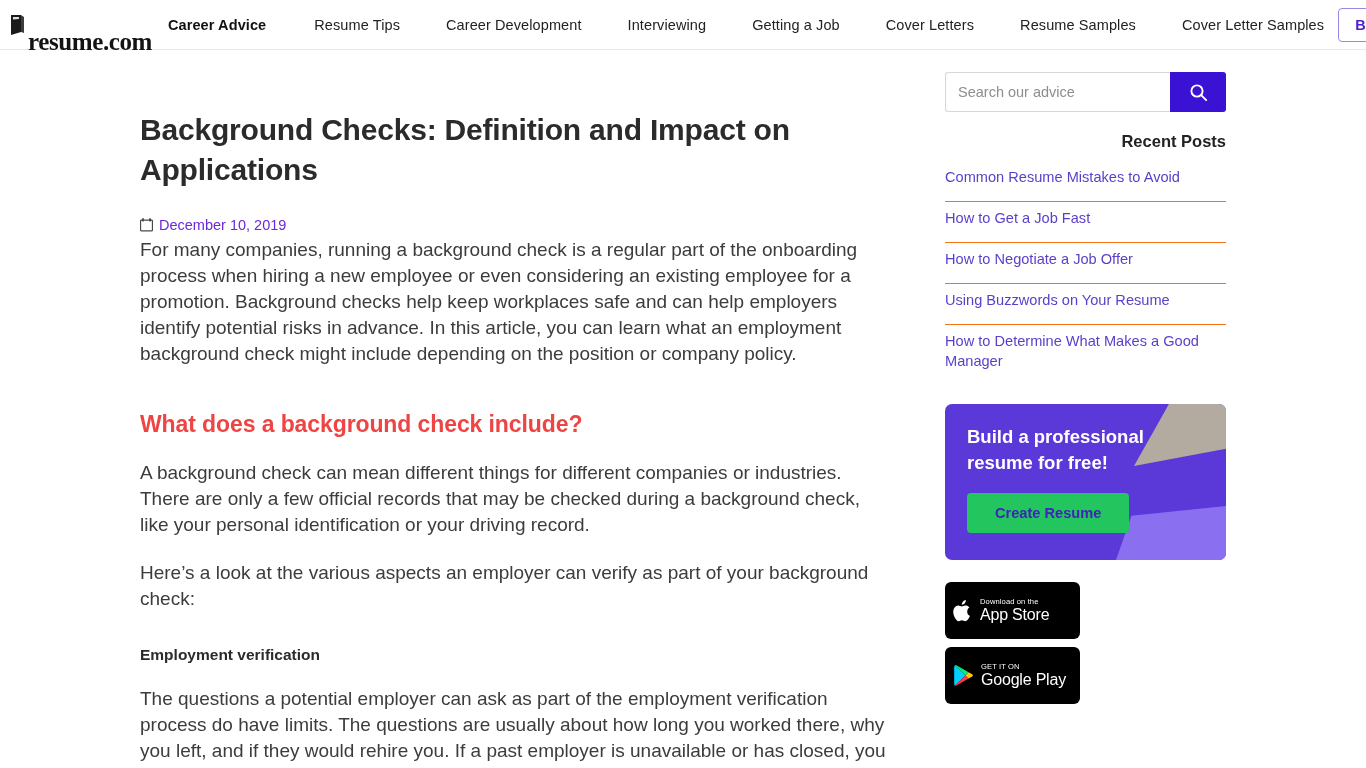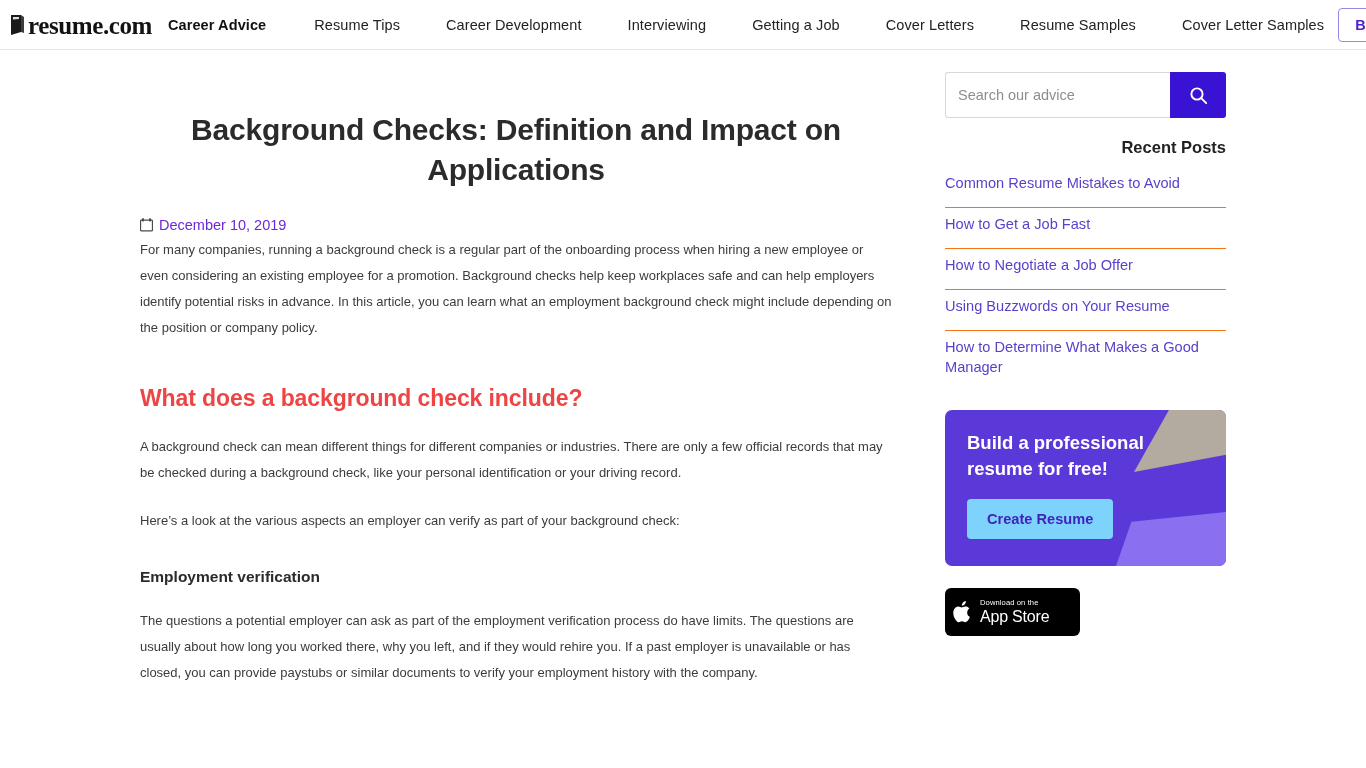--- a/index.html
+++ b/index.html
@@ -37,21 +37,21 @@
     margin-right: 1px;
   }
   .logo-text {
     font-family: "Liberation Serif", serif;
     font-size: 25px;
     font-weight: bold;
     color: #131313;
     letter-spacing: -0.4px;
     line-height: 1;
     position: relative;
-    top: 1px;
+    top: 17px;
   }
   .nav {
     display: flex;
     align-items: center;
     gap: 18px;
     flex: 1 1 auto;
   }
   .nav-item {
     font-size: 14.5px;
     color: #222222;
@@ -99,32 +99,31 @@
   }
 
   
   h1.post-title {
     font-size: 30px;
     line-height: 40px;
     font-weight: bold;
     color: #2b2b2b;
     margin: 48px 0 0 0;
     letter-spacing: -0.2px;
-    text-align: center;
   }
   .post-meta {
     display: flex;
     align-items: center;
     margin-top: 27px;
     font-size: 14.5px;
     color: #6d28d9;
   }
   .cal-icon { width: 13px; height: 14px; margin-right: 6px; display: block; }
   p.body {
-    font-size: 13px;
+    font-size: 19px;
     line-height: 26px;
     color: #3c3c3c;
     margin: 4px 0 0 0;
   }
   p.body.spaced { margin-top: 22px; }
   h2.section {
     font-size: 23px;
     font-weight: bold;
     color: #ef4444;
     margin: 44px 0 12px 0;
@@ -133,21 +132,21 @@
   h3.sub {
     font-size: 15.5px;
     font-weight: bold;
     color: #2b2b2b;
     margin: 34px 0 0 0;
   }
 
   
   .search-row {
     display: flex;
-    height: 46px;
+    height: 40px;
     width: 281px;
   }
   .search-input {
     flex: 1 1 auto;
     border: 1px solid #d7d7d7;
     border-right: none;
     border-radius: 3px 0 0 3px;
     padding: 0 12px;
     font-size: 14.5px;
     color: #333;
@@ -216,35 +215,35 @@
   .promo-inner { position: relative; padding: 20px 22px 0 22px; }
   .promo-title {
     font-size: 18.5px;
     font-weight: bold;
     color: #ffffff;
     line-height: 26px;
     margin: 0;
   }
   .promo-btn {
     margin-top: 17px;
-    background: #7dd3fc;
+    background: #22c55e;
     color: #4023bb;
     border: none;
     border-radius: 4px;
     font-size: 14.6px;
     font-weight: bold;
-    padding: 12px 20px;
+    padding: 12px 28px;
     cursor: pointer;
     font-family: "Liberation Sans", sans-serif;
     text-align: center;
   }
 
   .badges { margin-top: 22px; }
   .badge {
-    width: 135px; height: 48px;
+    width: 135px; height: 57px;
     background: #000000;
     border-radius: 6px;
     display: flex;
     align-items: center;
     padding: 16px 8px;
     cursor: pointer;
     margin-bottom: 8px;
   }
   .badge-ico { flex: 0 0 auto; margin-right: 7px; display: block; }
   .badge-txt { line-height: 1; }
@@ -363,16 +362,28 @@
         <svg class="badge-ico" width="20" height="24" viewBox="0 0 20 24">
           <path d="M14.2 12.4c0-2.6 2.1-3.8 2.2-3.9-1.2-1.8-3.1-2-3.8-2-1.6-.2-3.1.9-3.9.9-.8 0-2.1-.9-3.4-.9C3.6 6.5 2 7.6 1.1 9.3c-1.8 3.1-.5 7.8 1.3 10.3.9 1.3 1.9 2.7 3.2 2.6 1.3-.05 1.8-.85 3.4-.85 1.6 0 2 .85 3.4.82 1.4-.03 2.3-1.3 3.2-2.6.9-1.3 1.3-2.6 1.3-2.7-.03-.02-2.7-1.05-2.7-4.1z" fill="#ffffff"></path>
           <path d="M11.8 4.3c.7-.85 1.2-2.05 1.05-3.2-1 .04-2.25.68-2.98 1.53-.65.75-1.24 1.97-1.08 3.12 1.13.09 2.28-.58 3.01-1.45z" fill="#ffffff"></path>
         </svg>
         <span class="badge-txt">
           <span class="badge-small">Download on the</span>
           <span class="badge-big">App Store</span>
         </span>
       </div>
 
+      <div class="badge">
+        <svg class="badge-ico" width="21" height="23" viewBox="0 0 21 23">
+          <path d="M2 1.2 L12.6 11.4 L2 21.6 C1.5 21.3 1.2 20.7 1.2 19.9 L1.2 2.9 C1.2 2.1 1.5 1.5 2 1.2 Z" fill="#00d0ff"></path>
+          <path d="M2 1.2 C2.4 1 2.9 1.02 3.4 1.3 L15.6 8.2 L12.6 11.4 Z" fill="#00f076"></path>
+          <path d="M2 21.6 L12.6 11.4 L15.6 14.6 L3.4 21.5 C2.9 21.8 2.4 21.8 2 21.6 Z" fill="#ff3a44"></path>
+          <path d="M15.6 8.2 L19.1 10.2 C20.1 10.8 20.1 12 19.1 12.6 L15.6 14.6 L12.6 11.4 Z" fill="#ffc900"></path>
+        </svg>
+        <span class="badge-txt">
+          <span class="badge-small">GET IT ON</span>
+          <span class="badge-big">Google Play</span>
+        </span>
+      </div>
 
     </div>
   </aside>
 </div>
 
 </body></html>

